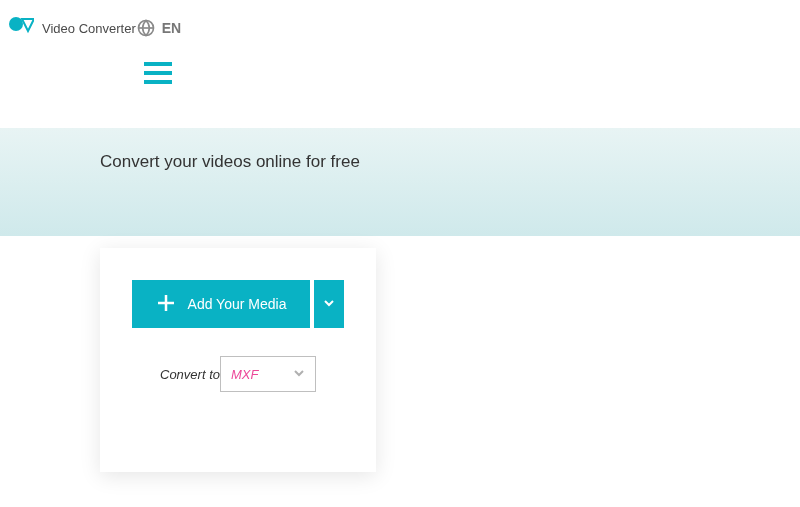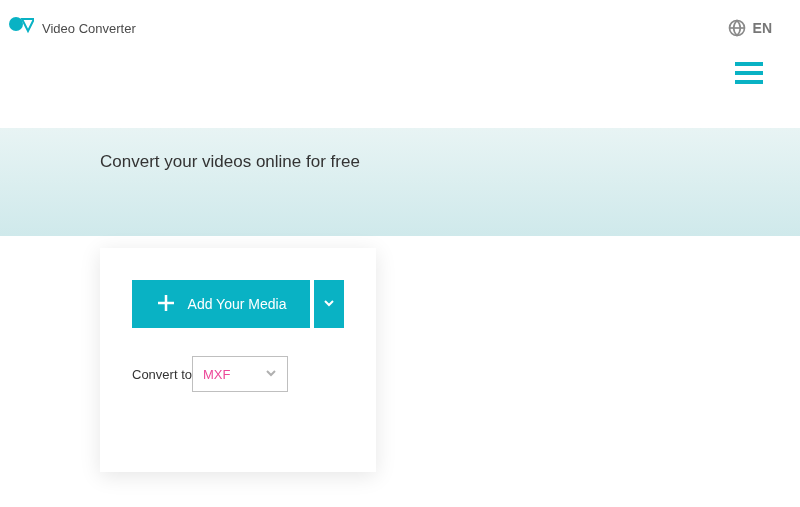--- a/index.html
+++ b/index.html
@@ -1,33 +1,33 @@
 <!DOCTYPE html>
 <html><head>
 <meta charset="utf-8">
 <style>
   * { box-sizing: border-box; margin: 0; padding: 0; }
   html, body { width: 800px; height: 507px; font-family: Arial, Helvetica, sans-serif; background: #ffffff; overflow: hidden; }
-  .header { width: 100%; height: 56px; display: flex; align-items: center; justify-content: space-between; padding: 0 28px 0 8px; }
+  .header { width: 100%; height: 56px; display: flex; align-items: center; padding: 0 28px 0 8px; }
   .brand { display: flex; align-items: center; gap: 8px; }
   .brand-name { font-size: 13px; color: #4a4a4a; }
   .header-right { display: flex; align-items: center; gap: 24px; flex-direction: column; }
   .user-icon svg, .globe-icon svg { display: block; }
   .lang { display: flex; align-items: center; gap: 6px; }
   .lang-label { font-size: 14px; color: #777; font-weight: 600; }
   .hamburger { width: 28px; height: 22px; display: flex; flex-direction: column; justify-content: space-between; cursor: pointer; }
   .hamburger div { height: 4px; background: #09b2c4; width: 100%; }
   .hero { width: 100%; background: linear-gradient(to bottom, #e8f4f4 0%, #cfe9eb 100%); padding: 24px 4px 44px 100px; margin-top: 72px; }
   .hero-sub { font-size: 17px; color: #333; margin-bottom: 20px; }
   .hero-title { font-size: 30px; font-weight: 700; letter-spacing: 2px; color: #111; }
   .panel { position: absolute; left: 100px; top: 248px; width: 276px; background: #fff; box-shadow: 0 4px 20px rgba(0,0,0,0.10); padding: 32px 32px 52px 32px; }
   .add-row { display: flex; gap: 4px; margin-bottom: 28px; }
   .add-btn { flex: 1; background: #09b2c4; color: #fff; display: flex; align-items: center; justify-content: center; gap: 12px; height: 48px; cursor: pointer; font-size: 14px; }
   .add-caret { width: 30px; height: 48px; background: #09b2c4; display: flex; align-items: center; justify-content: center; cursor: pointer; }
-  .convert-row { display: flex; align-items: center; justify-content: flex-start; margin-bottom: 28px; }
+  .convert-row { display: flex; align-items: center; justify-content: center; margin-bottom: 28px; font-style: italic; }
   .convert-label { font-size: 13px; color: #333; }
   .format-select { width: 96px; height: 36px; border: 1px solid #bfbfbf; display: flex; align-items: center; justify-content: space-between; padding: 0 10px; cursor: pointer; }
   .format-value { font-size: 13px; color: #ec4899; }
   .convert-btn { width: 100%; height: 48px; border: 2px solid #09b2c4; color: #09b2c4; background: #fff; display: flex; align-items: center; justify-content: center; cursor: pointer; font-size: 15px; }
 </style>
 </head>
 <body>
 
 <div class="header">
   <div class="brand">

